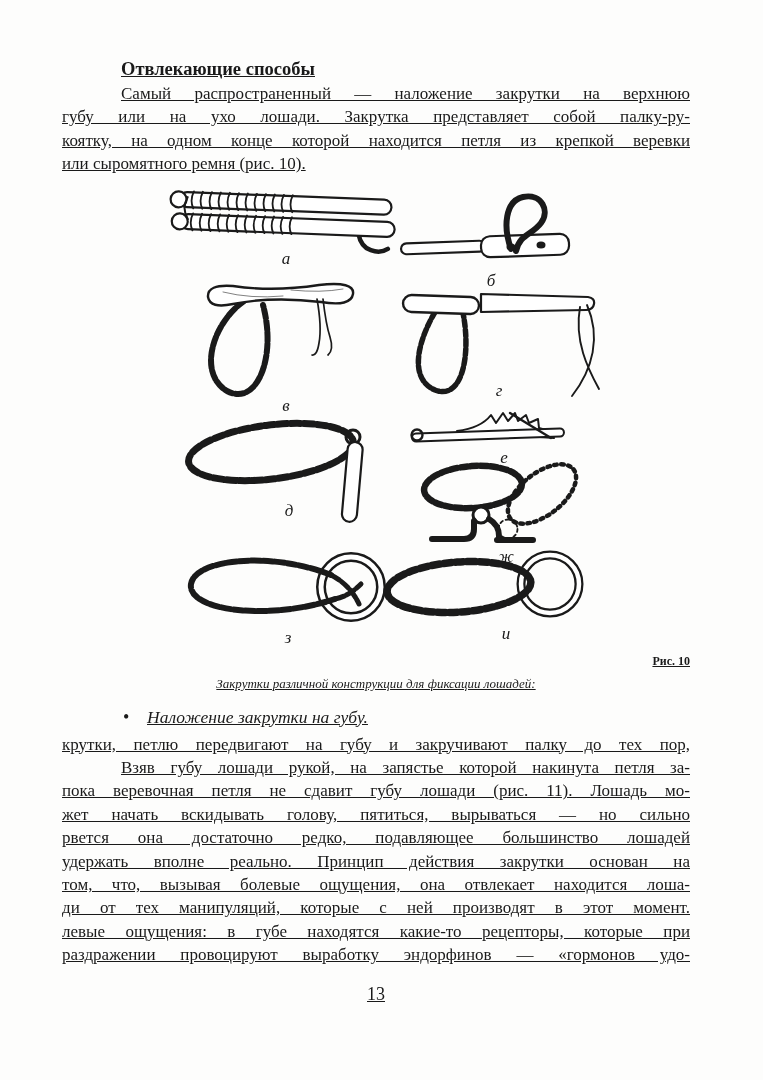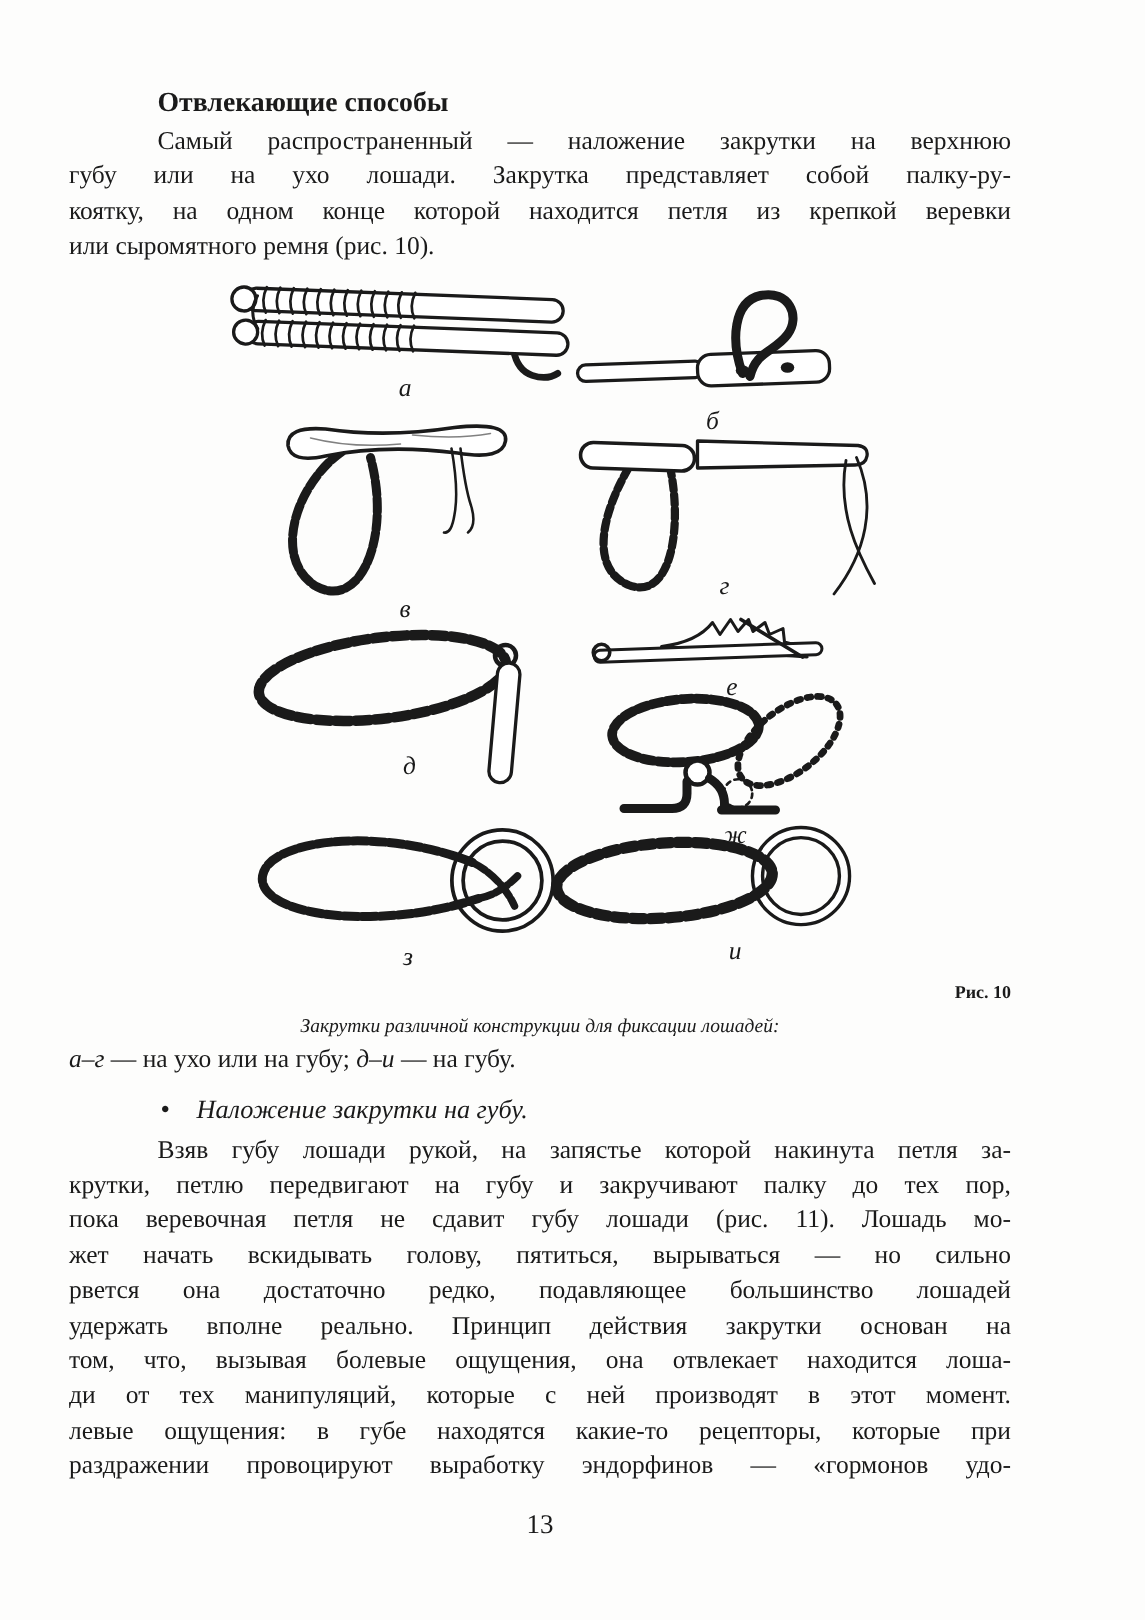--- a/index.html
+++ b/index.html
@@ -5,22 +5,23 @@
   html,body { margin:0; padding:0; background:#ffffff; }
   .page {
     position:relative;
     width:763px; height:1080px;
     background:#fdfdfc;
     font-family:"Liberation Serif", serif;
     color:#1a1a1a;
     overflow:hidden;
   }
   .content {
-    position:absolute; left:46px; top:0;
+    position:absolute; left:62px; top:0;
     width:628px;
+    text-decoration:underline;
   }
   .heading {
     margin-top:56px;
     padding-left:59px;
     font-size:18.5px; font-weight:bold;
     line-height:26px;
   }
   .para { font-size:17px; }
   .jline {
     line-height:23.4px;
@@ -146,27 +147,26 @@
         <text class="figlabel" text-anchor="middle" x="138" y="331">д</text>
         <text class="figlabel" text-anchor="middle" x="353" y="278">е</text>
         <text class="figlabel" text-anchor="middle" x="355" y="377">ж</text>
         <text class="figlabel" text-anchor="middle" x="137" y="458">з</text>
         <text class="figlabel" text-anchor="middle" x="355" y="454">и</text>
       </svg>
     </div>
 
     <div class="fig-title">Рис. 10</div>
     <div class="fig-subtitle">Закрутки различной конструкции для фиксации лошадей:</div>
-    <div class="fig-legend"><span class="it">а–г</span><span> — на ухо или на губу; </span><span class="it">д–и</span><span> — на губу.</span></div>
 
     <div class="bullet-row"><span class="bullet-marker">•</span><span class="bullet-text">Наложение закрутки на губу.</span></div>
 
     <div class="para">
+      <div class="jline">крутки, петлю передвигают на губу и закручивают палку до тех пор,</div>
       <div class="jline indent">Взяв губу лошади рукой, на запястье которой накинута петля за-</div>
-      <div class="jline">крутки, петлю передвигают на губу и закручивают палку до тех пор,</div>
       <div class="jline">пока веревочная петля не сдавит губу лошади (рис. 11). Лошадь мо-</div>
       <div class="jline">жет начать вскидывать голову, пятиться, вырываться — но сильно</div>
       <div class="jline">рвется она достаточно редко, подавляющее большинство лошадей</div>
       <div class="jline">удержать вполне реально. Принцип действия закрутки основан на</div>
       <div class="jline">том, что, вызывая болевые ощущения, она отвлекает находится лоша-</div>
       <div class="jline">ди от тех манипуляций, которые с ней производят в этот момент.</div>
       <div class="jline">левые ощущения: в губе находятся какие-то рецепторы, которые при</div>
       <div class="jline">раздражении провоцируют выработку эндорфинов — «гормонов удо-</div>
     </div>
 

